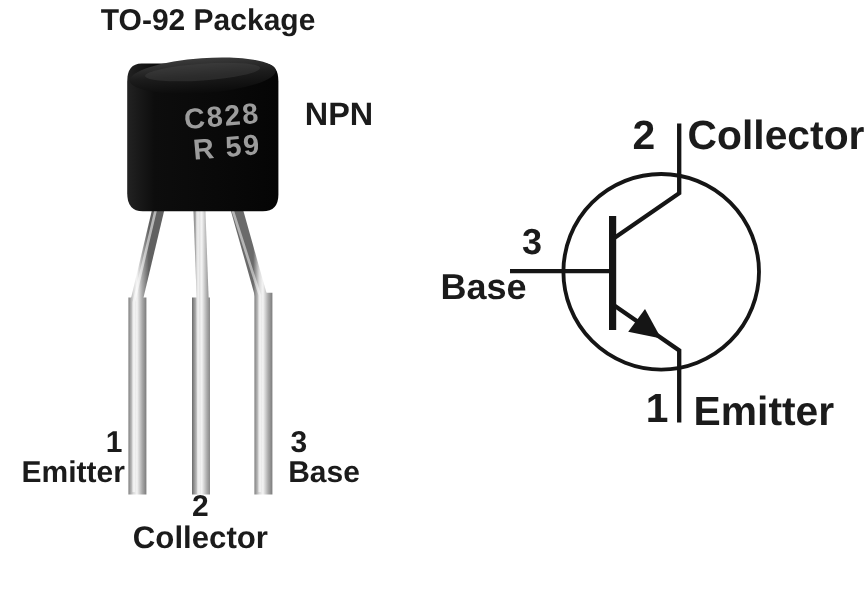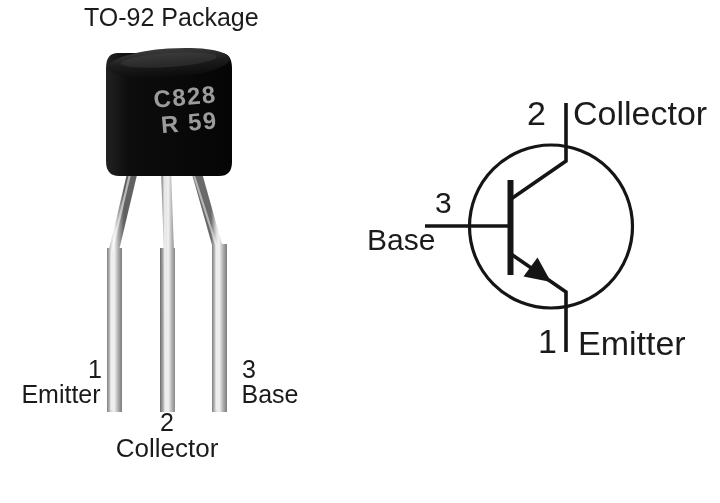--- a/index.html
+++ b/index.html
@@ -8,21 +8,21 @@
     width: 720px;
     height: 503px;
     background: #ffffff;
     overflow: hidden;
     font-family: "Liberation Sans", sans-serif;
     color: #1b1b1b;
   }
   .lbl {
     position: absolute;
     line-height: 1;
-    font-weight: 400;
+    font-weight: 700;
     color: #1b1b1b;
     white-space: nowrap;
   }
   .center { transform: translateX(-50%); }
   .title-lbl   { left: 84px;  top: 5px;   font-size: 25px; }
   .npn-lbl     { left: 254px; top: 82px;  font-size: 27px; }
 
   
   .p1num  { left: 95px;  top: 357px; font-size: 25px; }
   .p1name { left: 61px;  top: 382px; font-size: 25px; }
@@ -106,20 +106,21 @@
       <ellipse cx="169" cy="60" rx="48" ry="7" fill="#4a4a4a" opacity="0.35"></ellipse>
     </g>
 
     <g transform="rotate(-5 186 108)" fill="#9c9c9c" font-family="Liberation Sans, sans-serif" font-size="24" font-weight="600" letter-spacing="1.5">
       <text x="186" y="105" text-anchor="middle">C828</text>
       <text x="188" y="131" text-anchor="middle">R 59</text>
     </g>
   </svg>
 
   <div class="lbl title-lbl">TO-92 Package</div>
+  <div class="lbl npn-lbl">NPN</div>
 
   <div class="lbl p1num center">1</div>
   <div class="lbl p1name center">Emitter</div>
   <div class="lbl p2num center">2</div>
   <div class="lbl p2name center">Collector</div>
   <div class="lbl p3num center">3</div>
   <div class="lbl p3name center">Base</div>
 
   <svg class="schem-svg" width="255" height="265" viewBox="415 95 255 265">
     <g stroke="#151515" fill="none">

